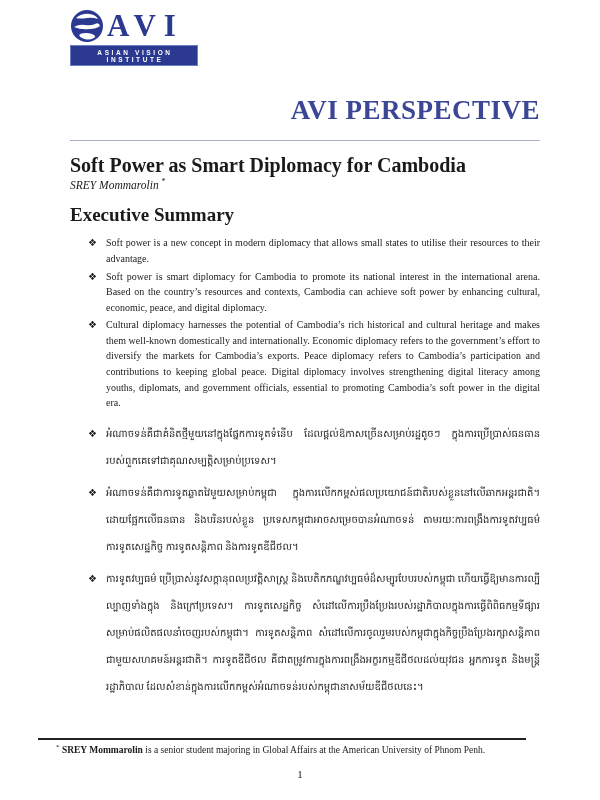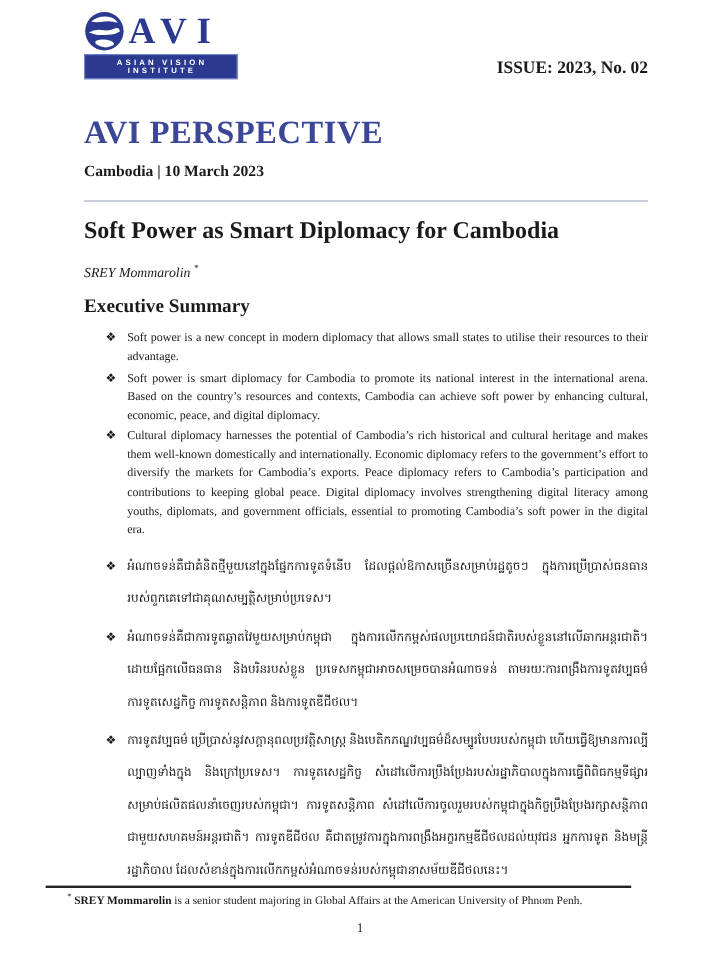--- a/index.html
+++ b/index.html
@@ -5,49 +5,49 @@
   html,body{margin:0;padding:0;background:#e9e9e9;}
   .page{
     width:600px;height:800px;position:relative;margin:0 auto;
     background:#ffffff;overflow:hidden;
     font-family:"Liberation Serif", serif;color:#1a1a1a;
     box-shadow:0 0 6px rgba(0,0,0,.25);
   }
   .content{position:absolute;top:0;left:70px;width:470px;}
 
   
-  .top{display:flex;justify-content:space-between;align-items:flex-end;margin-top:9px;}
+  .top{display:flex;justify-content:space-between;align-items:center;margin-top:9px;}
   .logo{display:inline-block;}
   .logo-row{display:flex;align-items:center;}
   .globe{width:34px;height:34px;display:inline-block;margin-right:3px;}
   .logo-acronym{
     font-family:"Liberation Serif", serif;font-weight:bold;
     font-size:31px;line-height:34px;color:#2b3990;letter-spacing:8px;
   }
   .logo-bar{
     margin-top:2px;background:#2b3990;border:1px solid #6b80c4;
     color:#ffffff;font-family:"Liberation Sans", sans-serif;
     font-size:6.5px;font-weight:bold;letter-spacing:2.6px;
     text-align:center;padding:2.5px 0 2px 2px;width:124px;
   }
   .issue{font-size:14.5px;font-weight:bold;margin-top:12px;}
 
   
   .masthead-title{
     margin:31px 0 0 0;font-size:27px;font-weight:bold;color:#3b4697;
-    letter-spacing:0.5px;line-height:1;
+    letter-spacing:0.5px;line-height:1;text-align:right;
   }
   .dateline{margin-top:11px;font-size:13px;font-weight:bold;}
   .rule-light{margin-top:16px;border:none;border-top:1.5px solid #a7b0c8;height:0;}
 
   
   .article-title{margin:13px 0 0 0;font-size:20px;font-weight:bold;}
-  .author-line{margin-top:15px;font-size:11.5px;font-style:italic;}
+  .author-line{font-size:11.5px;font-style:italic;}
   .author-line sup{font-size:8px;font-style:normal;}
-  .section-heading{margin:14px 0 0 0;font-size:16px;font-weight:bold;}
+  .section-heading{margin:14px 0 0 0;font-size:19px;font-weight:bold;}
   .khmer-heading{margin:16px 0 0 0;font-size:15px;font-weight:bold;}
 
   ul.bullets{list-style:none;margin:9px 0 0 0;padding:0 0 0 18px;}
   ul.bullets li{display:flex;margin-bottom:2px;}
   .marker{
     font-family:"DejaVu Sans", sans-serif;font-size:10px;
     width:18px;flex:0 0 18px;padding-top:2px;
   }
   .btext{
     flex:1;font-size:10px;line-height:15.6px;text-align:justify;
@@ -81,25 +81,23 @@
               <circle cx="17" cy="17" r="16" fill="#2b3990"></circle>
               <path d="M6 9 Q12 4 20 5 Q26 6 28 10 Q22 8 17 9 Q10 10 6 9 Z" fill="#ffffff"></path>
               <path d="M4 18 Q9 15 15 16 Q21 17 25 15 Q29 13 30 17 Q26 20 20 20 Q11 21 4 18 Z" fill="#ffffff"></path>
               <path d="M10 25 Q16 23 22 25 Q27 27 24 29 Q18 32 12 29 Q8 27 10 25 Z" fill="#ffffff"></path>
             </svg>
           </span>
           <span class="logo-acronym">AVI</span>
         </div>
         <div class="logo-bar">ASIAN VISION INSTITUTE</div>
       </div>
-      <div class="issue">ISSUE: 2023, No. 02</div>
     </header>
 
     <h1 class="masthead-title">AVI PERSPECTIVE</h1>
-    <div class="dateline">Cambodia | 10 March 2023</div>
 
     <hr class="rule-light">
 
     <h2 class="article-title">Soft Power as Smart Diplomacy for Cambodia</h2>
 
     <div class="author-line"><em>SREY Mommarolin</em> <sup>*</sup></div>
 
     <h3 class="section-heading">Executive Summary</h3>
 
     <ul class="bullets">

